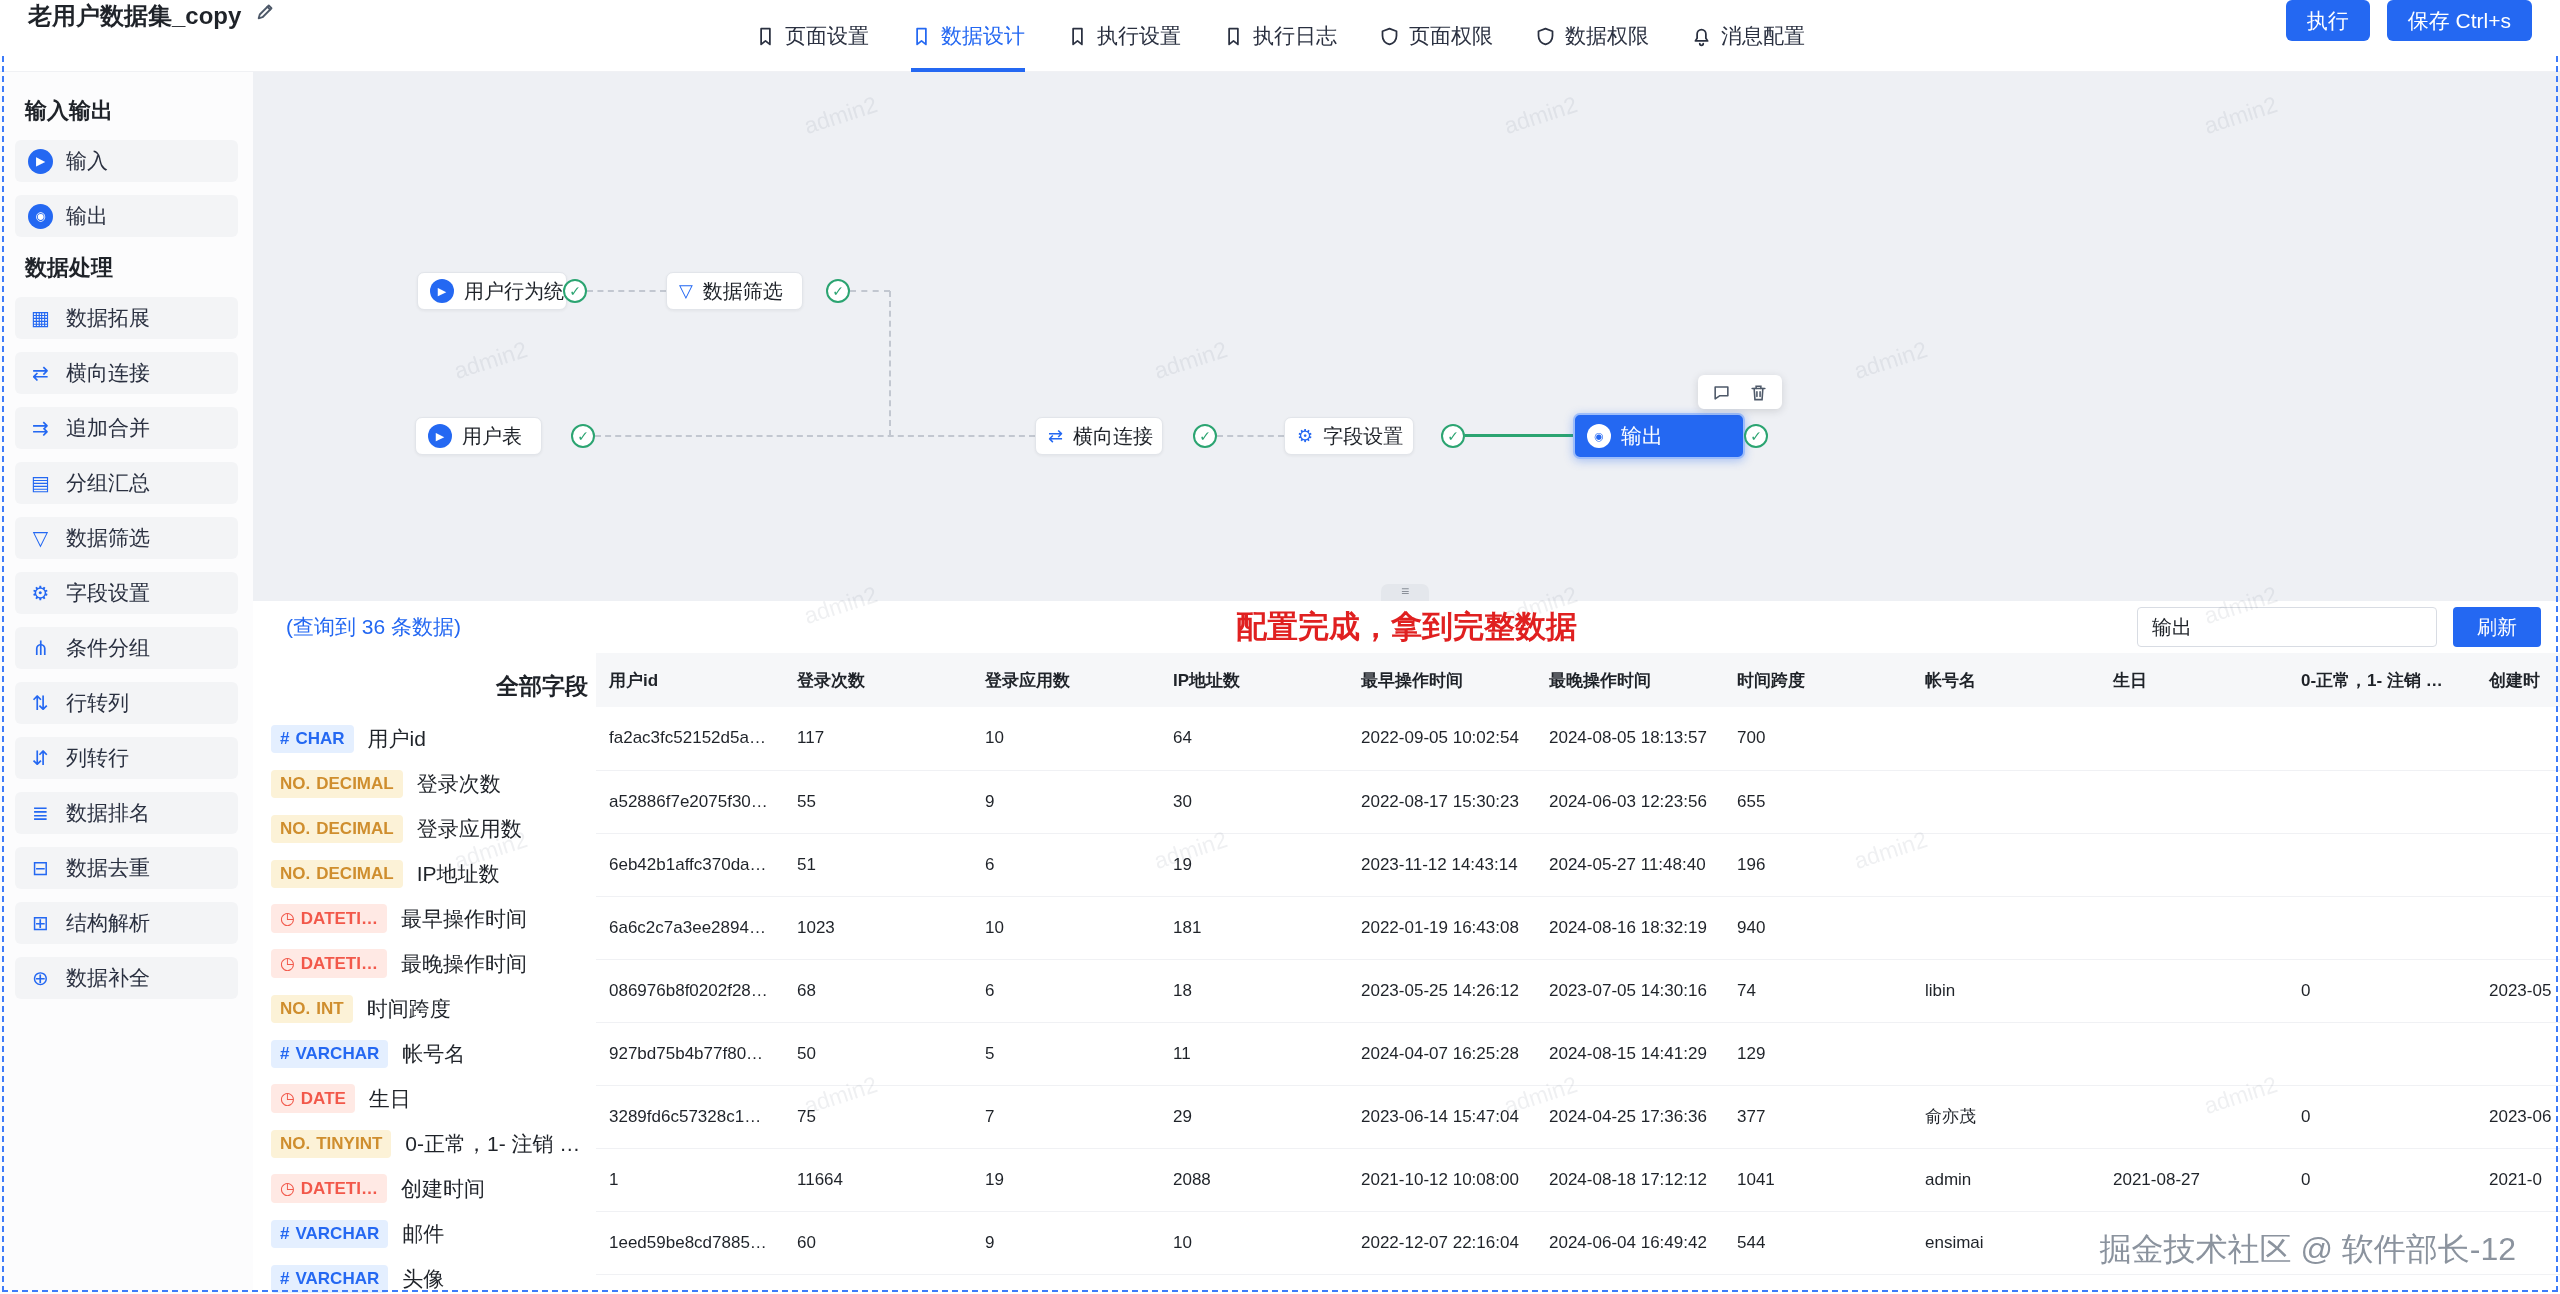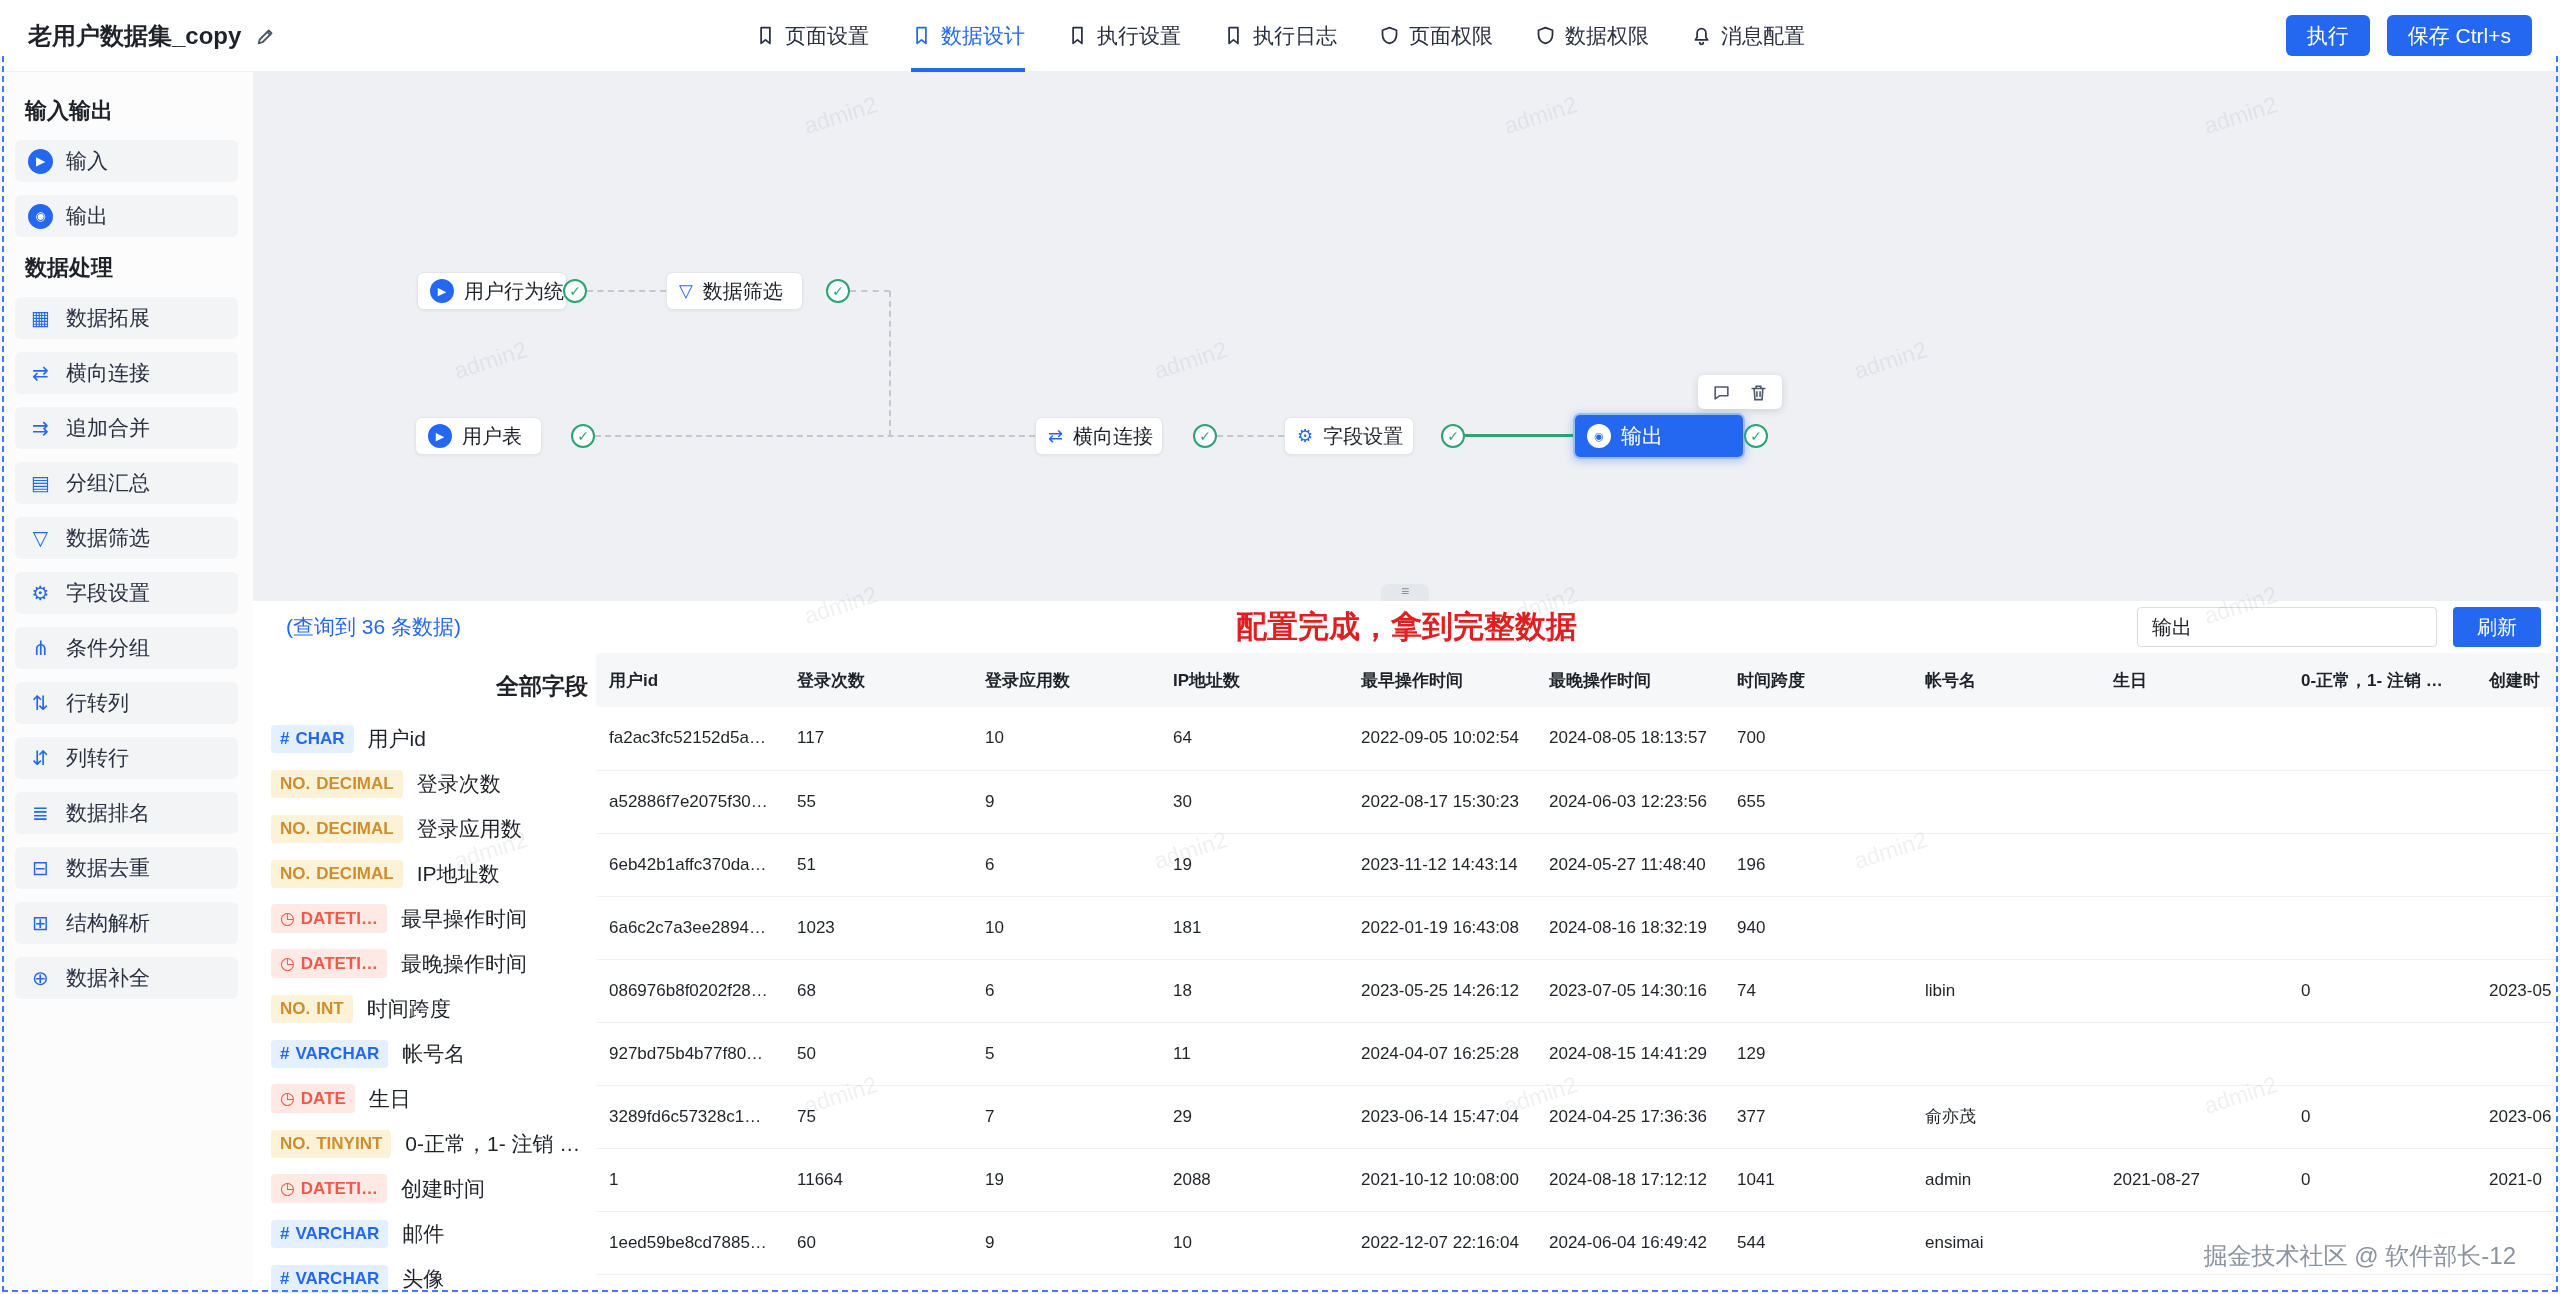--- a/index.html
+++ b/index.html
@@ -1,21 +1,21 @@
 <!DOCTYPE html>
 <html><head>
 <meta charset="utf-8">
 <style>
   * { margin:0; padding:0; box-sizing:border-box; }
   html,body { width:2560px; height:1294px; overflow:hidden; background:#fff;
     font-family:"Liberation Sans","DejaVu Sans",sans-serif; color:#1f2329; }
   .page { position:relative; width:2560px; height:1294px; background:#fff; overflow:hidden; }
 
   
-  .header { height:72px; display:flex; align-items:center; padding:0 28px;
+  .header { height:72px; display:flex; padding:0 28px;
     background:#fff; border-bottom:1px solid #f0f1f4; position:relative; z-index:30; }
   .title { font-size:24px; font-weight:600; color:#1f2329; white-space:nowrap; }
   .edit-icon { margin-left:14px; color:#4e5969; display:flex; cursor:pointer; }
   .tabs { position:absolute; left:50%; transform:translateX(-50%); display:flex; height:72px; }
   .tab { display:flex; align-items:center; gap:9px; margin:0 21px; font-size:21px; color:#2a3040;
     height:72px; border-bottom:4px solid transparent; padding-top:4px; cursor:pointer; white-space:nowrap; }
   .tab.active { color:#2468f2; border-bottom-color:#2468f2; font-weight:500; }
   .tab-icon { display:flex; align-items:center; }
   .header-actions { margin-left:auto; display:flex; gap:17px; }
   .btn-primary { background:#2468f2; color:#fff; border:none; border-radius:6px; height:41px;
@@ -88,21 +88,21 @@
   th { width:188px; height:54px; background:#f6f7f9; font-size:17px; font-weight:700; color:#1f2329;
     text-align:left; padding:0 13px; white-space:nowrap; overflow:hidden; }
   td { height:63px; font-size:17px; color:#1f2329; padding:0 13px; border-bottom:1px solid #f0f1f4;
     white-space:nowrap; overflow:hidden; text-overflow:ellipsis; background:#fff; }
 
   
   .wm-layer { position:absolute; left:253px; top:72px; right:0; bottom:0; pointer-events:none;
     z-index:20; overflow:hidden; }
   .wm { position:absolute; transform:rotate(-18deg); color:rgba(80,90,110,.09); font-size:23px;
     white-space:nowrap; }
-  .credit { position:absolute; right:44px; bottom:22px; color:#8b939e; font-size:24px; z-index:26;
+  .credit { position:absolute; right:44px; bottom:22px; color:#8b939e; font-size:32px; z-index:26;
     white-space:nowrap; }
   .page-border { position:absolute; left:2px; right:2px; top:56px; bottom:2px; pointer-events:none;
     z-index:40; border-left:2px dashed #3d7bfa; border-right:2px dashed #3d7bfa;
     border-bottom:2px dashed #3d7bfa; }
 </style>
 </head>
 <body>
 
 <div class="page">
 

